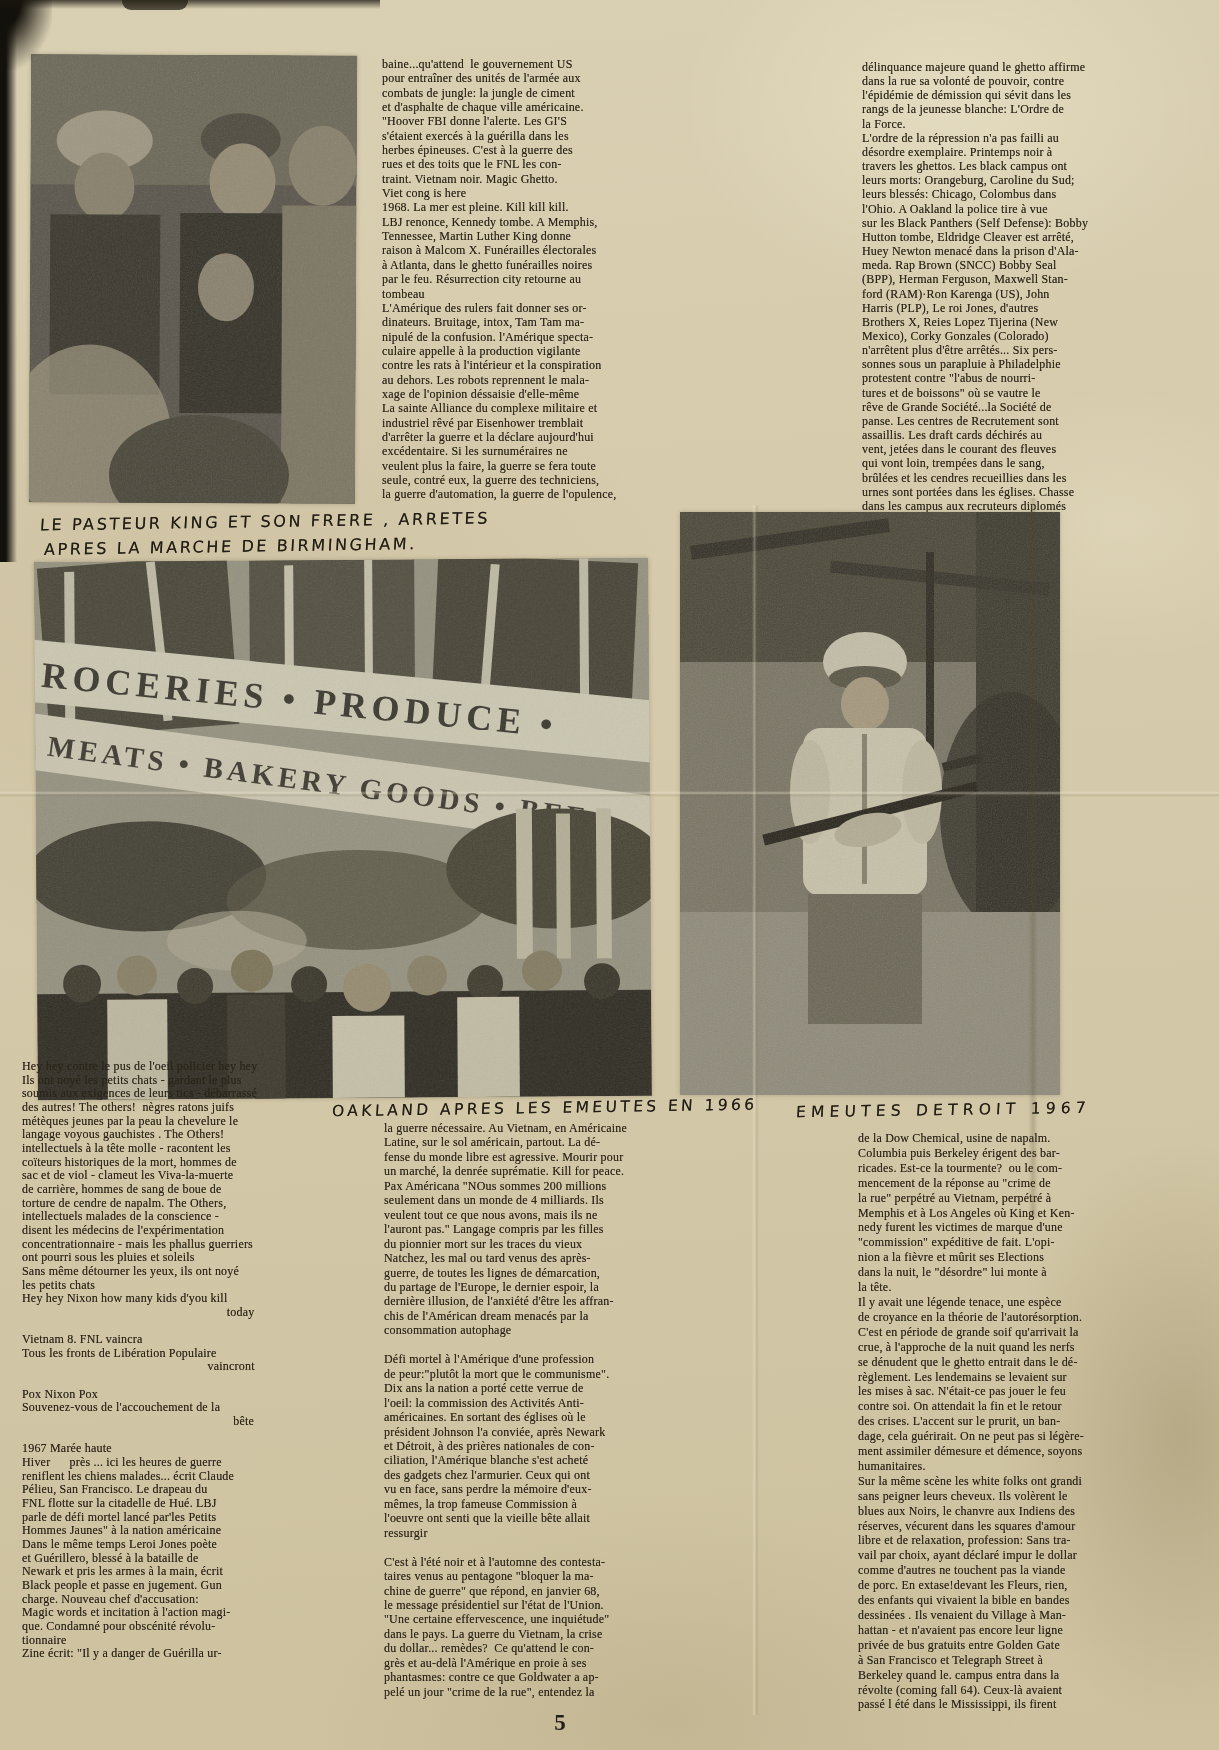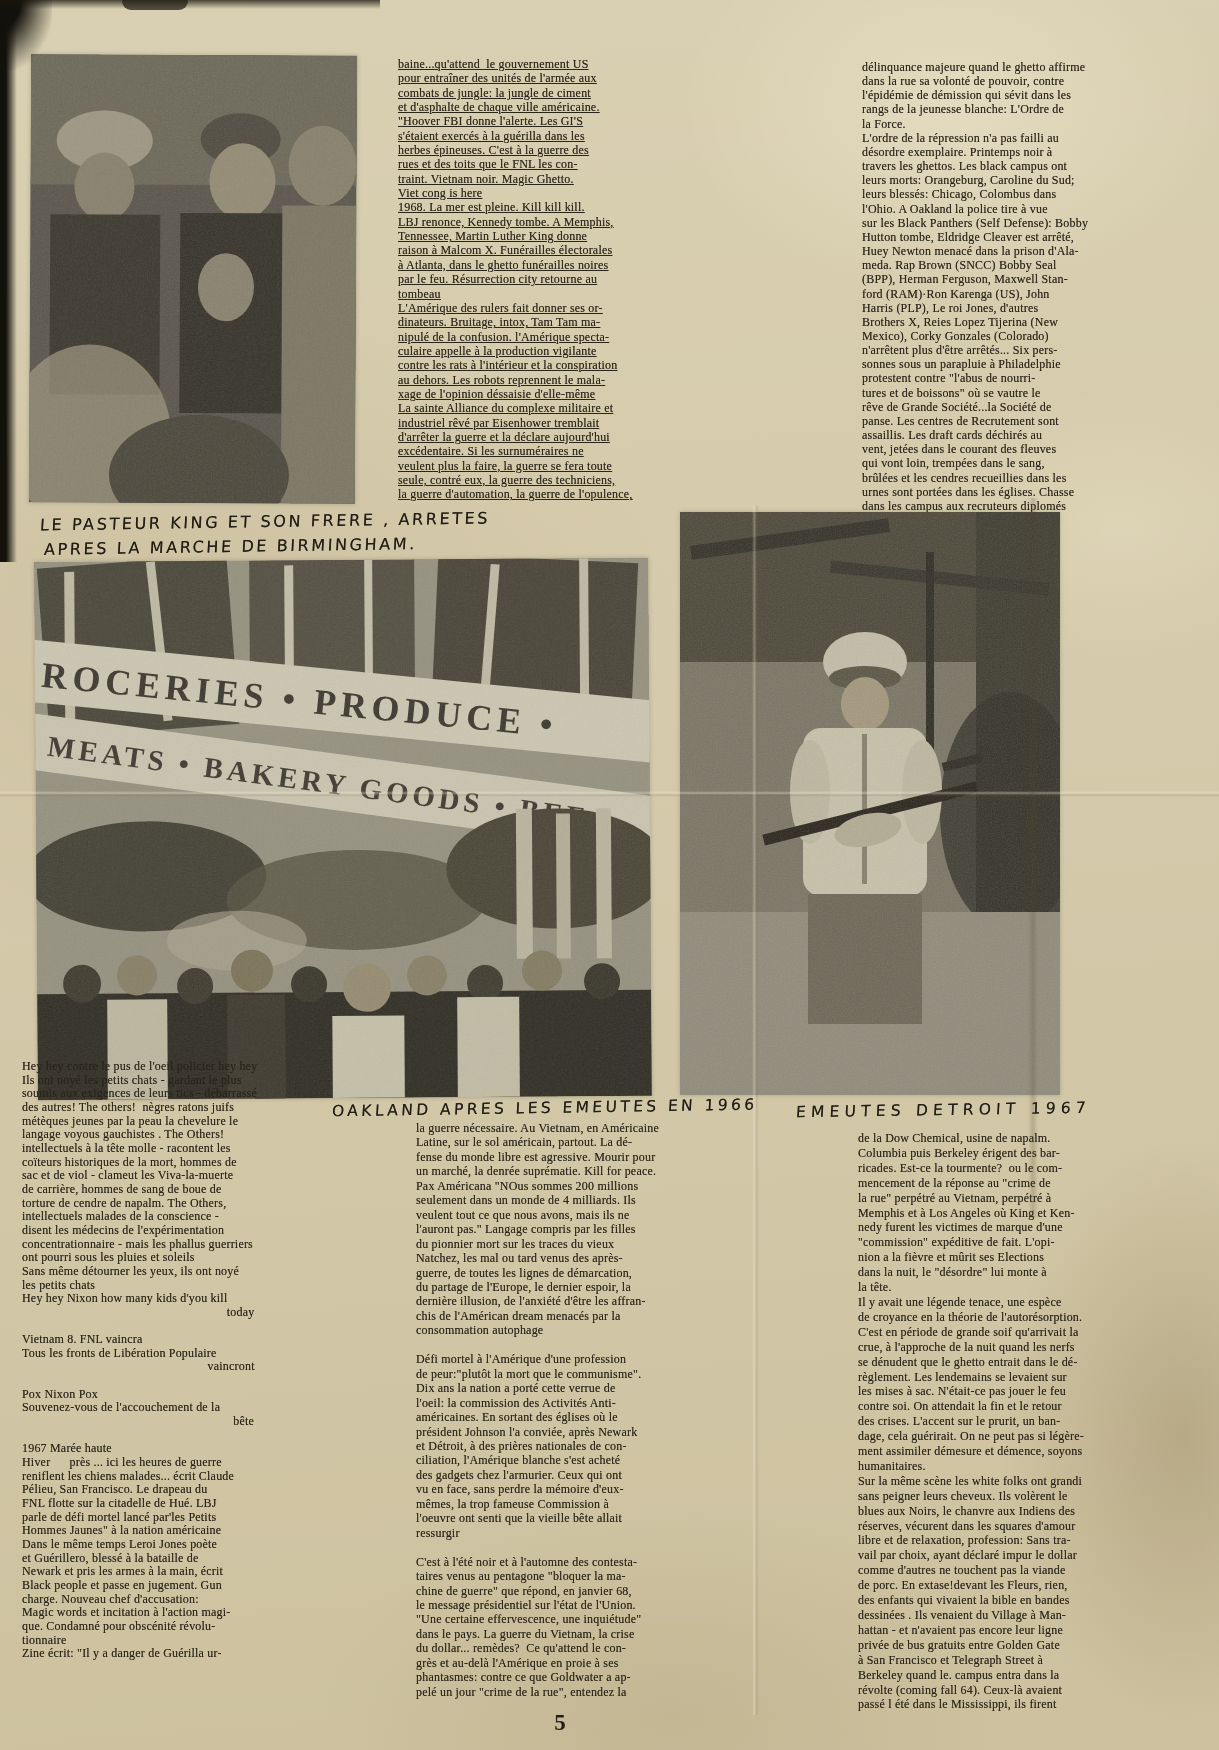--- a/index.html
+++ b/index.html
@@ -64,21 +64,21 @@
       <ellipse cx="292" cy="110" rx="34" ry="40" fill="#8d8570"></ellipse>
       <ellipse cx="60" cy="382" rx="82" ry="92" fill="#a29a83" opacity=".75"></ellipse>
       <ellipse cx="170" cy="420" rx="90" ry="60" fill="#454136"></ellipse>
       <rect width="326" height="448" fill="#5a5538" opacity=".12"></rect>
       <rect width="326" height="448" filter="url(#g1)" opacity=".22"></rect>
     </svg>
   </div>
   <div class="handcap" style="left:40px;top:512px;">LE PASTEUR KING ET SON FRERE , ARRETES</div>
   <div class="handcap" style="left:44px;top:537px;">APRES LA MARCHE DE BIRMINGHAM.</div>
 
-  <div class="col" style="left:398px;top:57px;width:276px;line-height:14.35px;text-decoration:underline;">baine...qu'attend  le gouvernement US
+  <div class="col" style="left:382px;top:57px;width:276px;line-height:14.35px;">baine...qu'attend  le gouvernement US
 pour entraîner des unités de l'armée aux
 combats de jungle: la jungle de ciment
 et d'asphalte de chaque ville américaine.
 "Hoover FBI donne l'alerte. Les GI'S
 s'étaient exercés à la guérilla dans les
 herbes épineuses. C'est à la guerre des
 rues et des toits que le FNL les con-
 traint. Vietnam noir. Magic Ghetto.
 Viet cong is here
 1968. La mer est pleine. Kill kill kill.
@@ -270,21 +270,21 @@
 Hommes Jaunes" à la nation américaine
 Dans le même temps Leroi Jones poète
 et Guérillero, blessé à la bataille de
 Newark et pris les armes à la main, écrit
 Black people et passe en jugement. Gun
 charge. Nouveau chef d'accusation:
 Magic words et incitation à l'action magi-
 que. Condamné pour obscénité révolu-
 tionnaire
 Zine écrit: "Il y a danger de Guérilla ur-</div>
-  <div class="col" style="left:416px;top:1121px;width:284px;line-height:14.45px;">la guerre nécessaire. Au Vietnam, en Américaine
+  <div class="col" style="left:384px;top:1121px;width:284px;line-height:14.45px;">la guerre nécessaire. Au Vietnam, en Américaine
 Latine, sur le sol américain, partout. La dé-
 fense du monde libre est agressive. Mourir pour
 un marché, la denrée suprématie. Kill for peace.
 Pax Américana "NOus sommes 200 millions
 seulement dans un monde de 4 milliards. Ils
 veulent tout ce que nous avons, mais ils ne
 l'auront pas." Langage compris par les filles
 du pionnier mort sur les traces du vieux
 Natchez, les mal ou tard venus des après-
 guerre, de toutes les lignes de démarcation,

